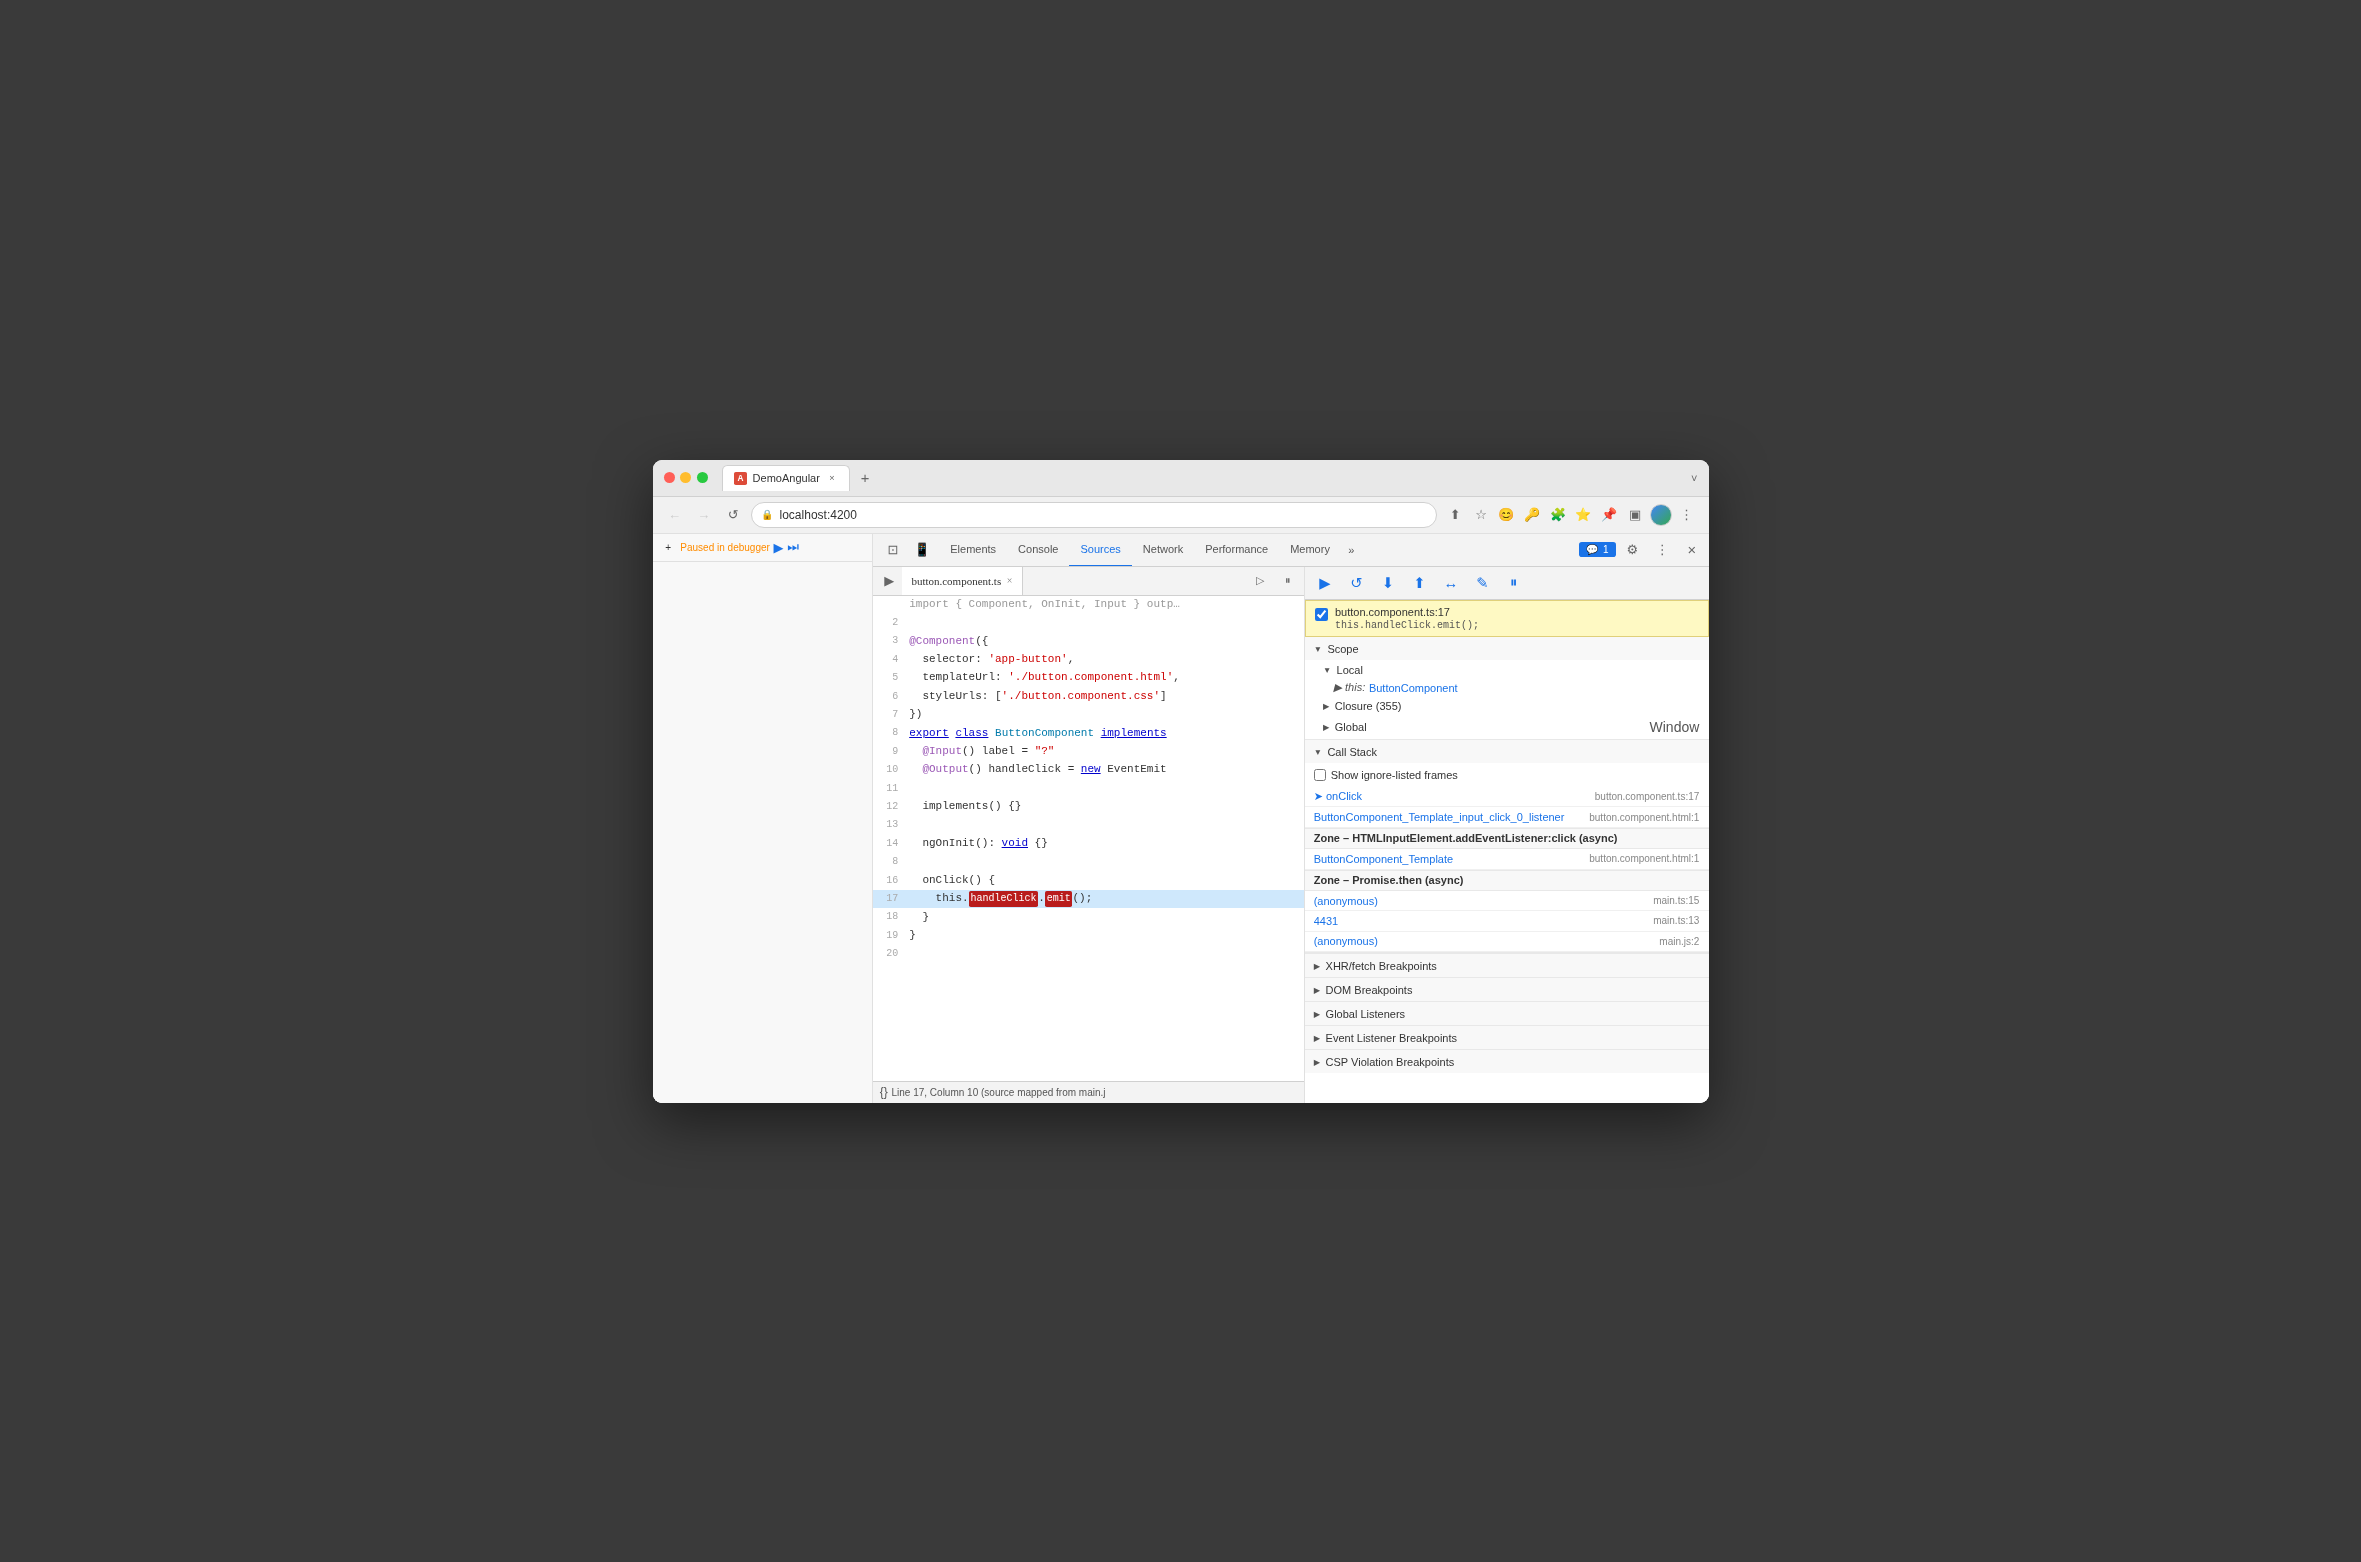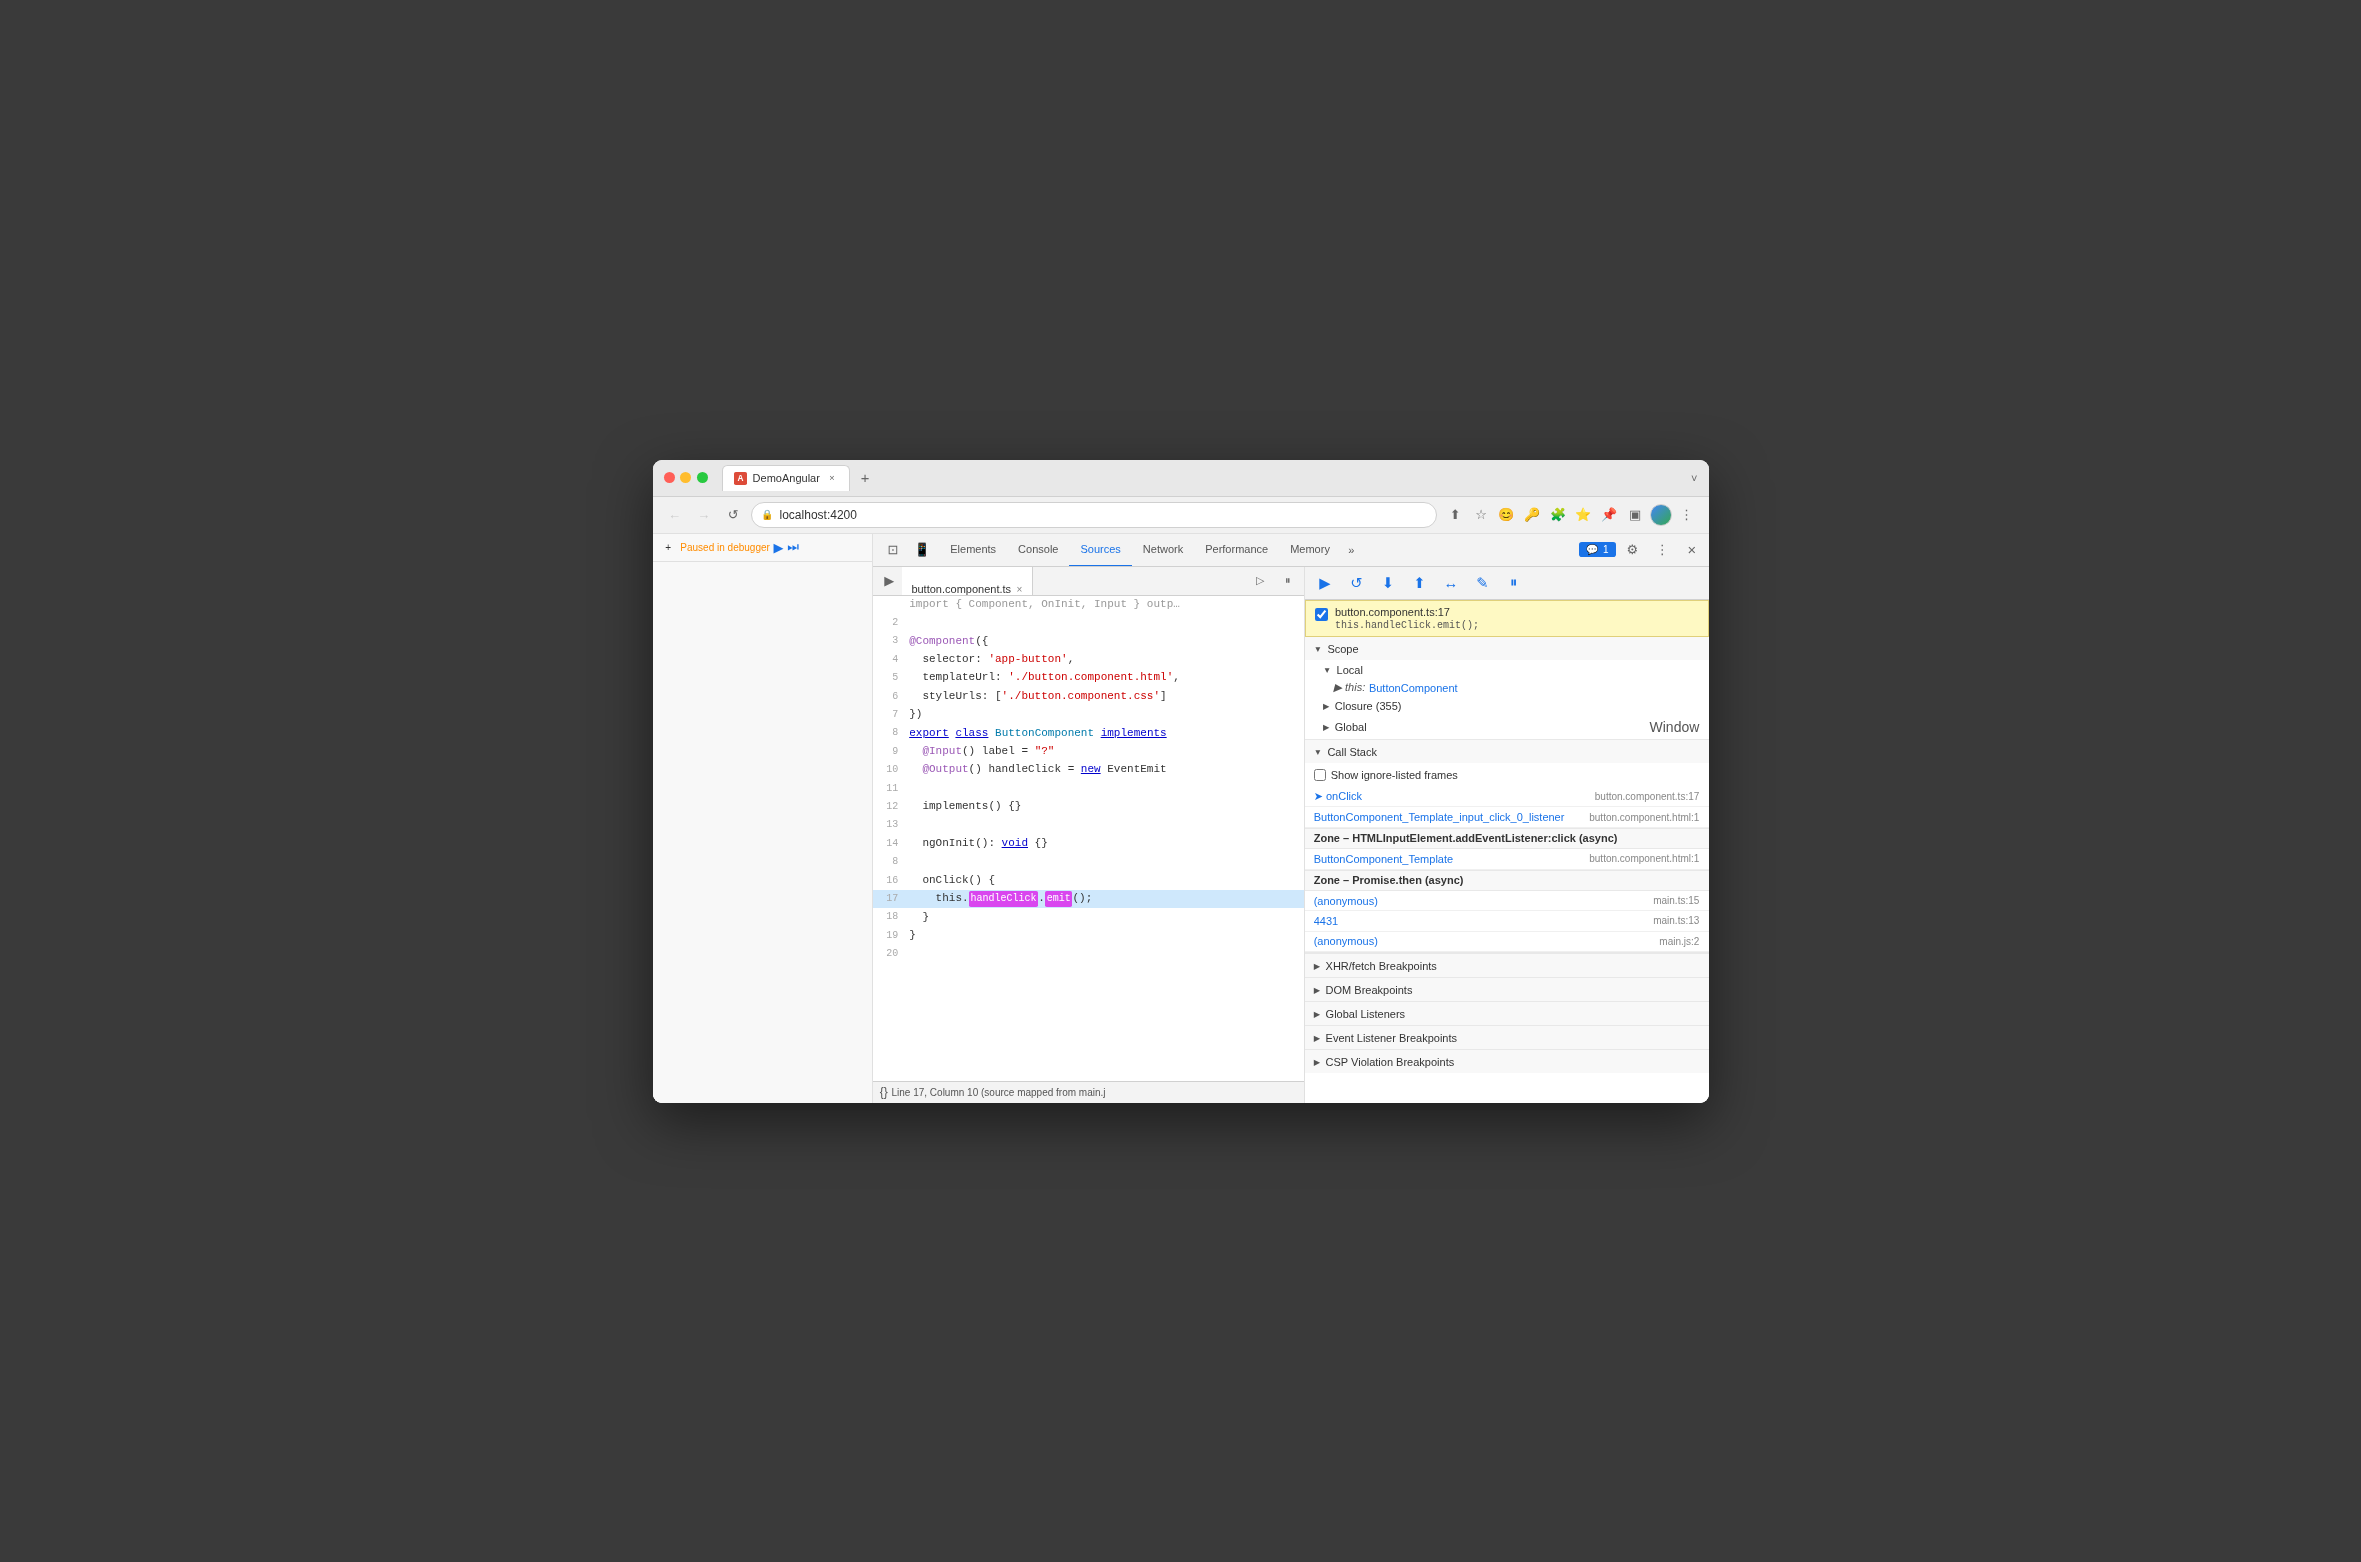--- a/index.html
+++ b/index.html
@@ -352,29 +352,30 @@
       display: flex;
       align-items: center;
       background: #f3f3f3;
       border-bottom: 0.9px solid #d0d0d0;
       height: 29px;
       padding: 0 3.7px;
     }
 
     .editor-tab {
       display: flex;
-      align-items: flex-end;
+      align-items: center;
       gap: 5.5px;
       padding: 0 9.2px;
       height: 29px;
       font-size: 11px;
       color: #333;
       background: white;
       border-right: 0.9px solid #d0d0d0;
       cursor: pointer;
+      font-family: Liberation Serif, serif;
     }
 
     .editor-tab-close {
       font-size: 10px;
       color: #888;
       cursor: pointer;
     }
 
     .editor-actions {
       display: flex;
@@ -432,21 +433,21 @@
       white-space: pre;
     }
 
     .kw { color: #9b59b6; }
     .kw2 { color: #0000cc; text-decoration: underline; }
     .str { color: #cc0000; }
     .cls { color: #007aaa; }
     .fn { color: #333; }
     .blue-box {
       display: inline-block;
-      background: #d946ef;
+      background: #b91c1c;
       color: white;
       padding: 0 1.8px;
       border-radius: 1.8px;
       font-size: 10px;
     }
 
     
     .status-bar {
       background: #f3f3f3;
       border-top: 0.9px solid #d0d0d0;

